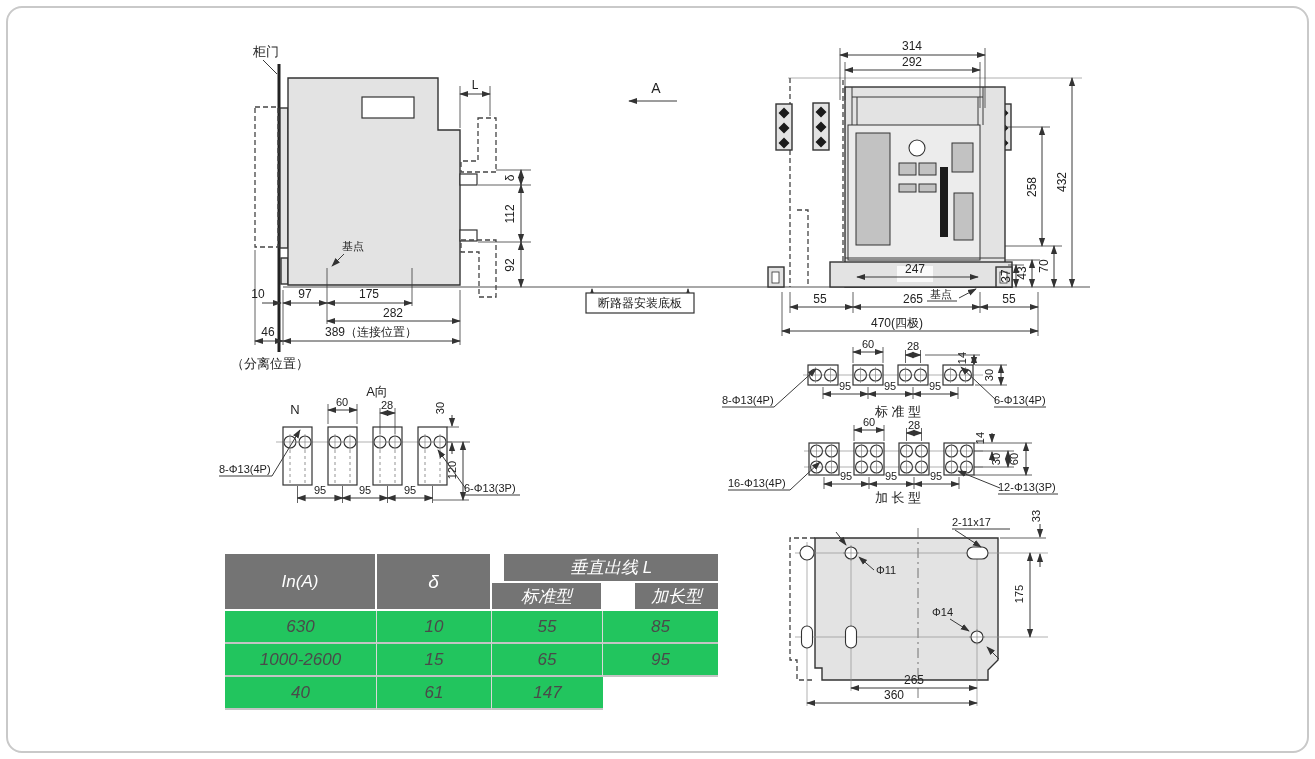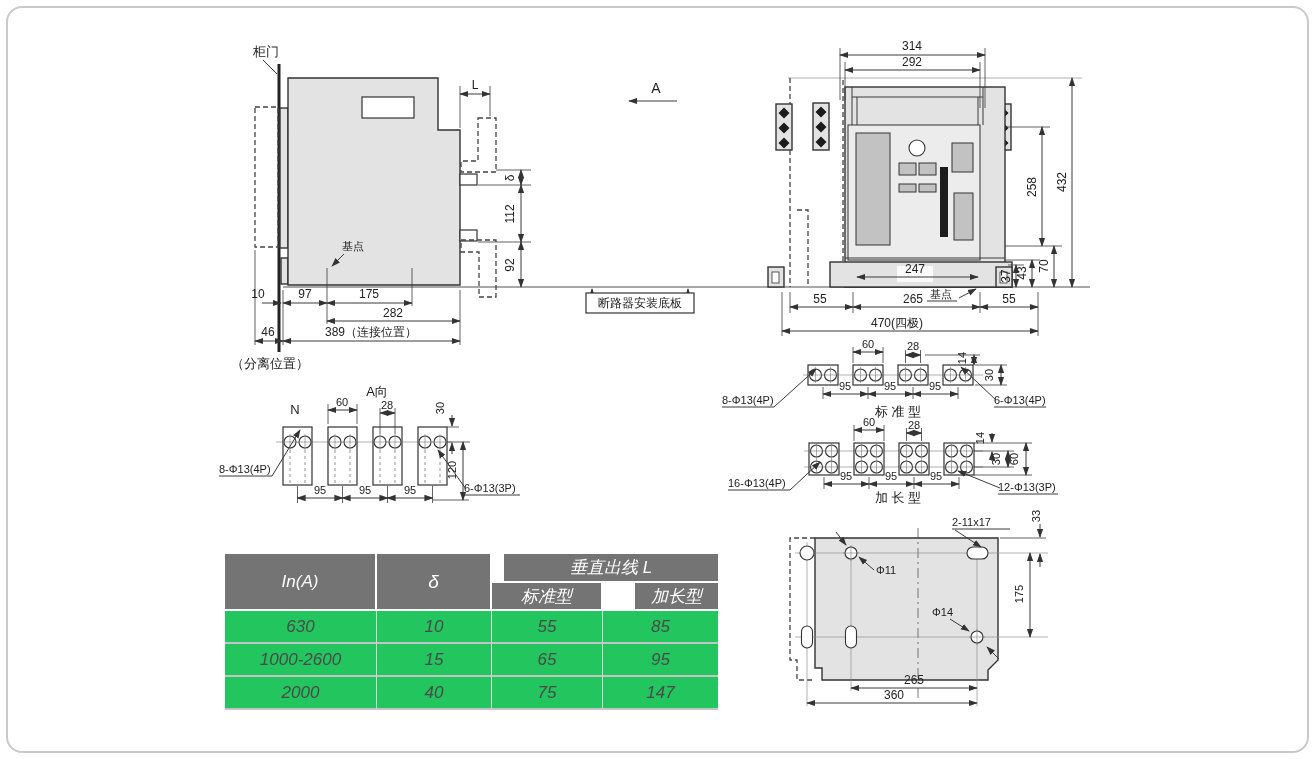--- a/index.html
+++ b/index.html
@@ -437,18 +437,17 @@
   <div class="td">630</div>
   <div class="td">10</div>
   <div class="td">55</div>
   <div class="td last">85</div>
 
   <div class="td">1000-2600</div>
   <div class="td">15</div>
   <div class="td">65</div>
   <div class="td last">95</div>
 
-  <div class="td">2000</div>
   <div class="td">40</div>
-  <div class="td">75</div>
+  <div class="td">61</div>
   <div class="td last">147</div>
 </div>
 </div>
 
 </body></html>

